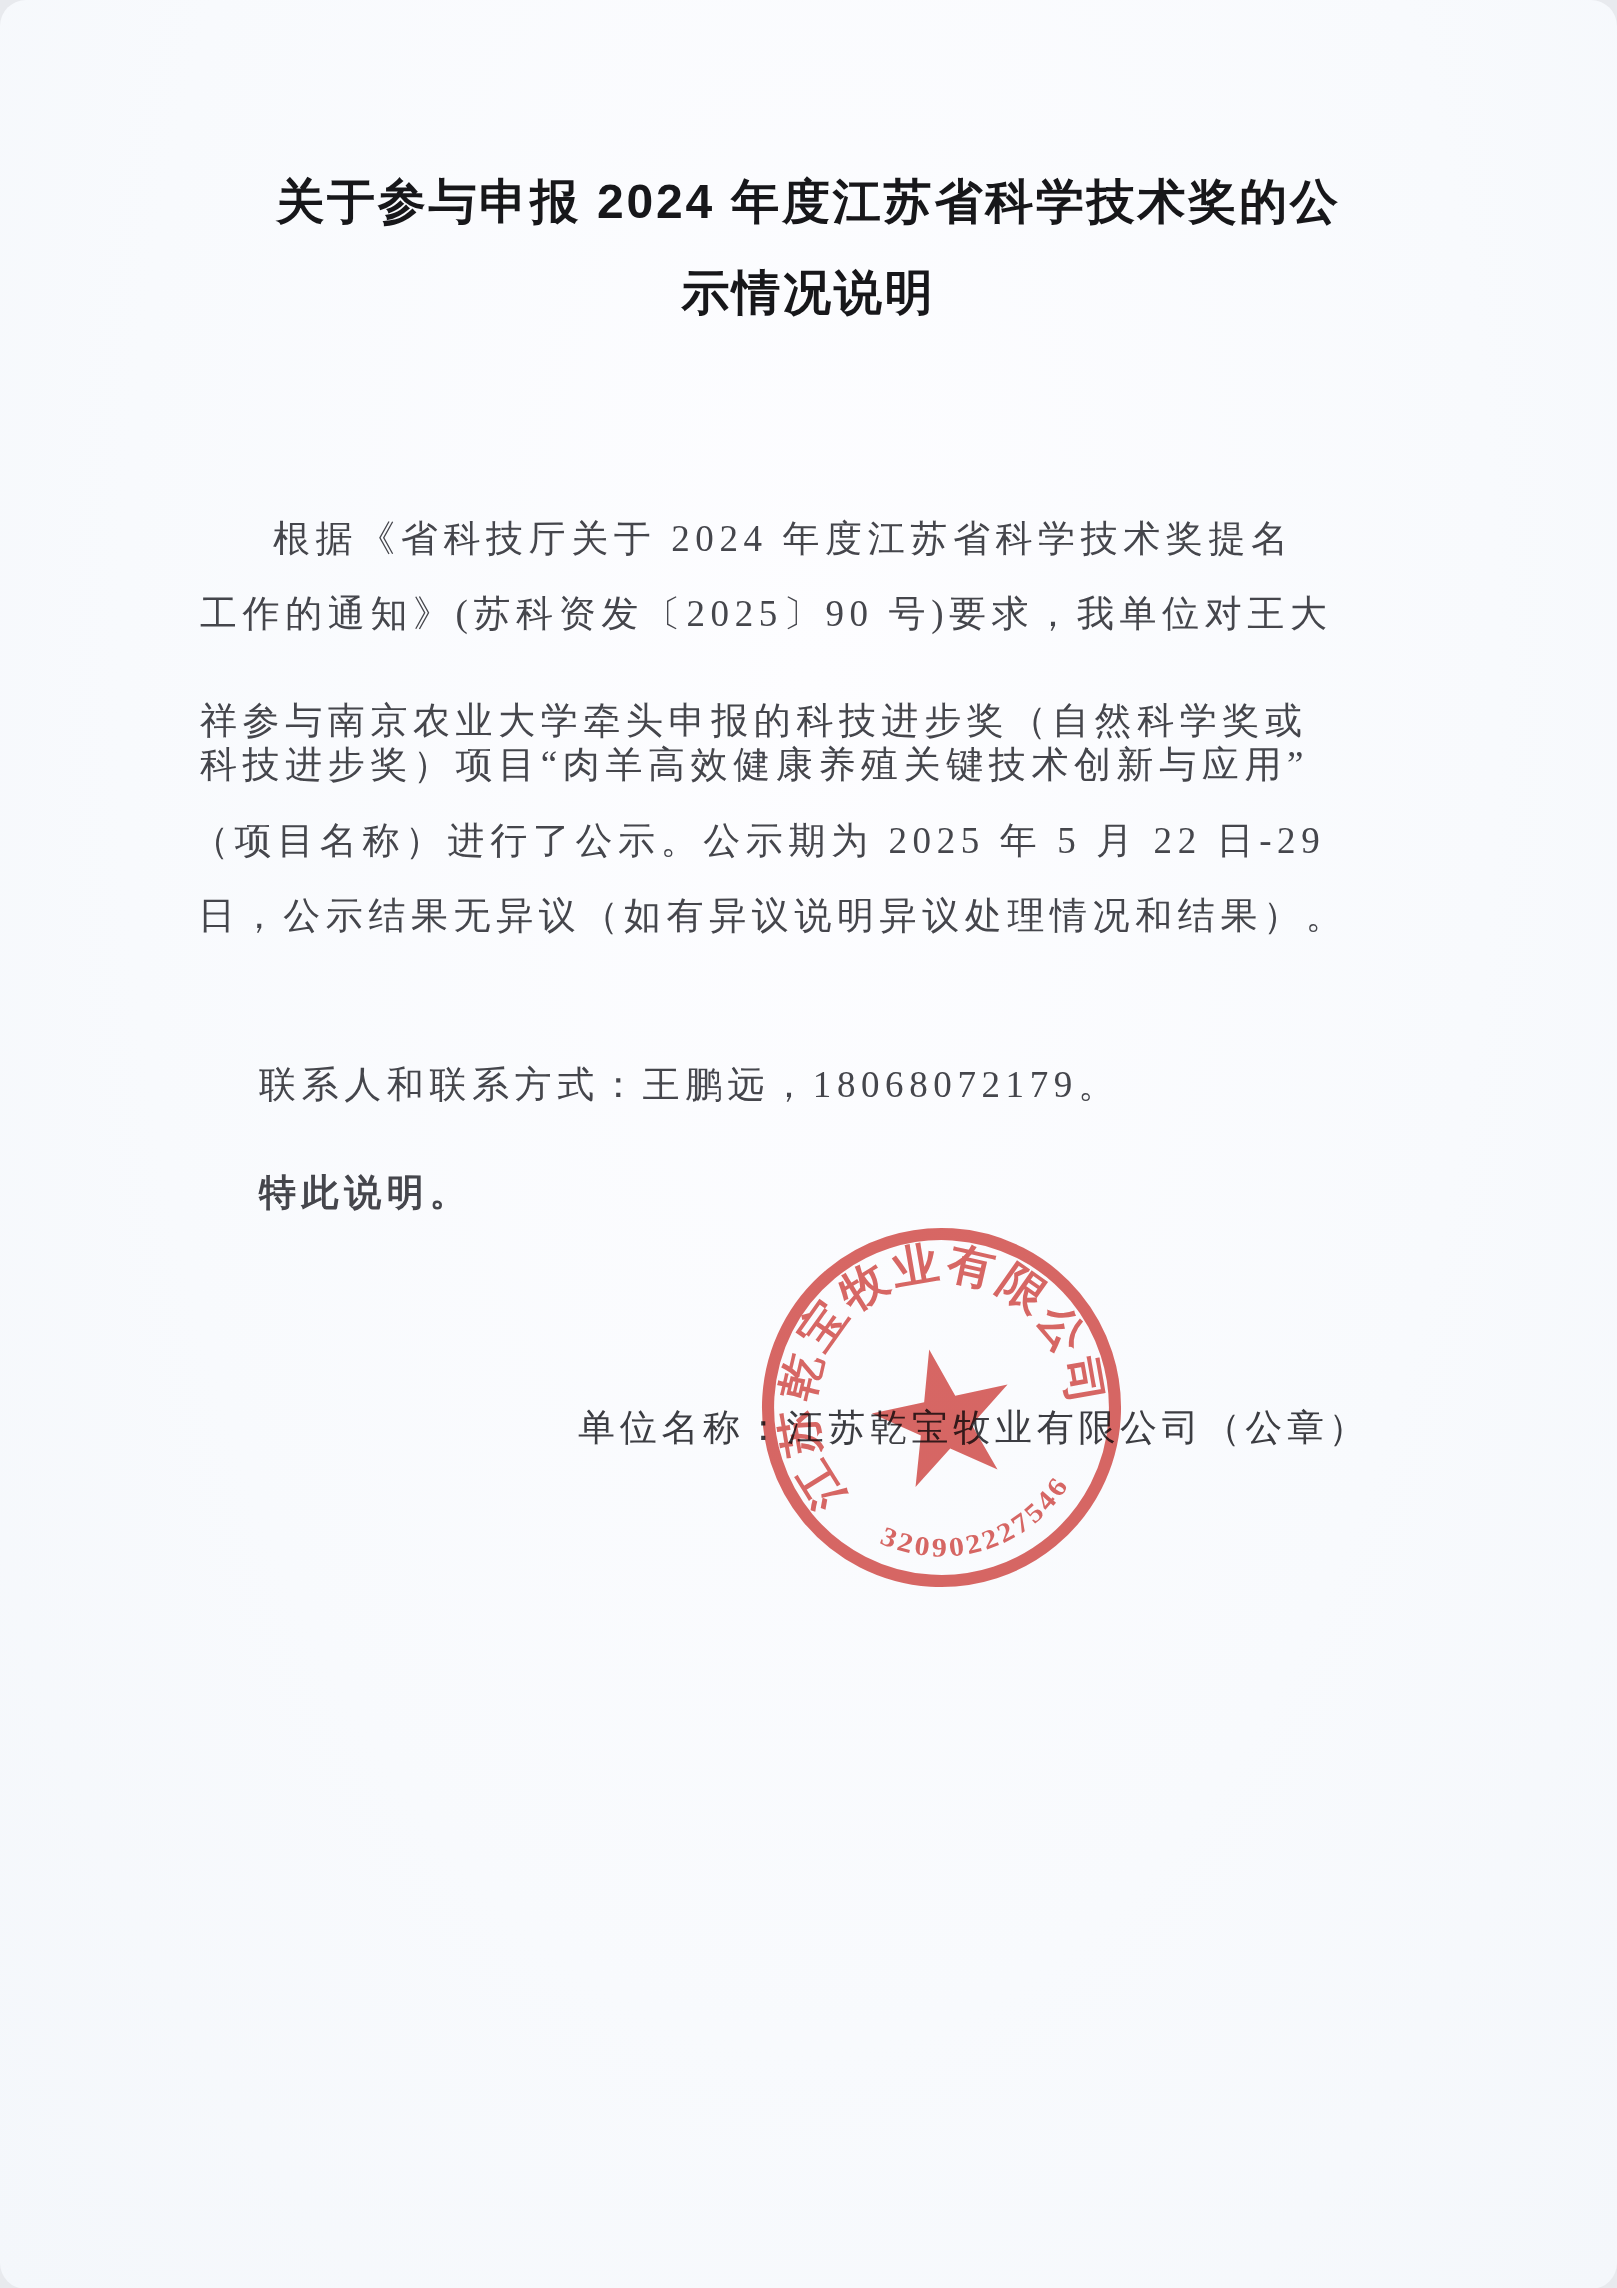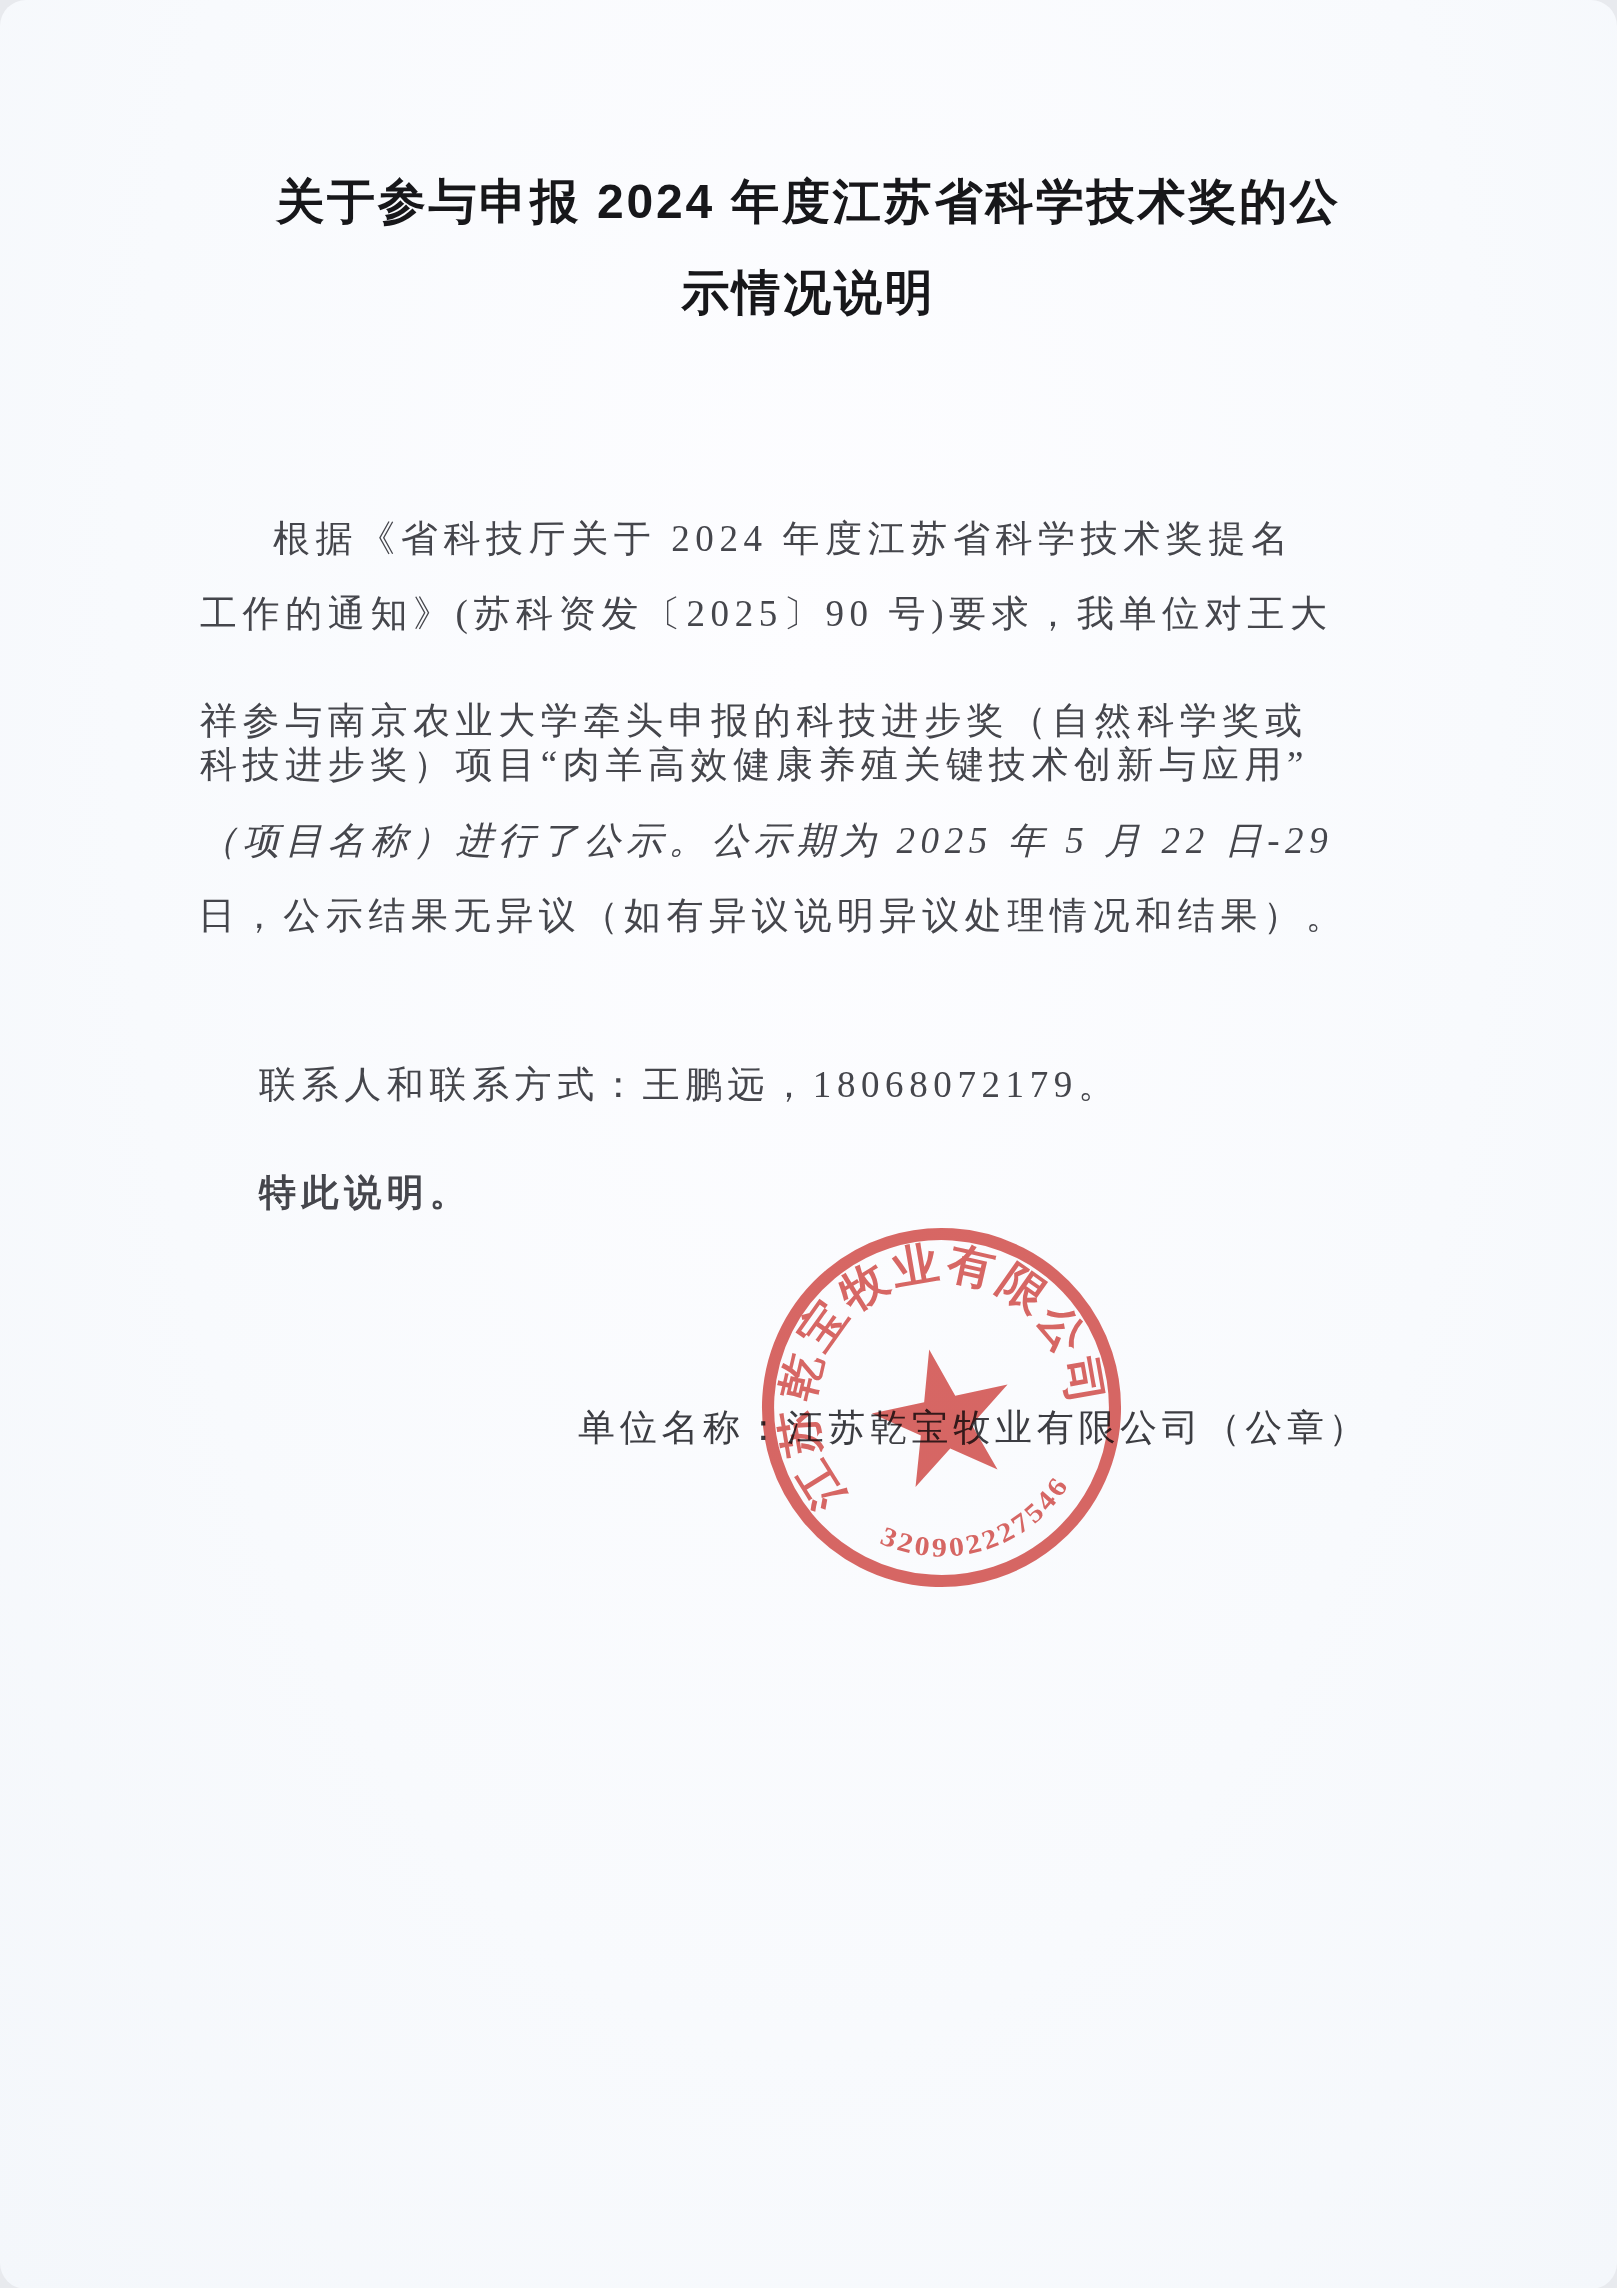--- a/index.html
+++ b/index.html
@@ -55,21 +55,21 @@
 
 <div class="page">
 
   <div class="title-line" style="top:170px;">关于参与申报 2024 年度江苏省科学技术奖的公</div>
   <div class="title-line" style="top:261px;">示情况说明</div>
 
   <div class="body-line" style="left:273px;top:514px;">根据《省科技厅关于 2024 年度江苏省科学技术奖提名</div>
   <div class="body-line" style="left:200px;top:589px;">工作的通知》(苏科资发〔2025〕90 号)要求，我单位对王大</div>
   <div class="body-line" style="left:200px;top:696px;">祥参与南京农业大学牵头申报的科技进步奖（自然科学奖或</div>
   <div class="body-line" style="left:200px;top:740px;">科技进步奖）项目“肉羊高效健康养殖关键技术创新与应用”</div>
-  <div class="body-line" style="left:200px;top:816px;font-style:italic;">（项目名称）进行了公示。公示期为 2025 年 5 月 22 日-29</div>
+  <div class="body-line" style="left:192px;top:816px;">（项目名称）进行了公示。公示期为 2025 年 5 月 22 日-29</div>
   <div class="body-line" style="left:198px;top:891px;">日，公示结果无异议（如有异议说明异议处理情况和结果）。</div>
 
   <div class="body-line" style="left:259px;top:1060px;">联系人和联系方式：王鹏远，18068072179。</div>
 
   <div class="body-line" style="left:259px;top:1168px;font-weight:bold;">特此说明。</div>
 
   <div class="sig-line" style="left:578px;top:1363px;margin-top:40px;">单位名称：江苏乾宝牧业有限公司（公章）</div>
 
   <svg class="seal" viewBox="-230 -230 460 460">
     <defs>

